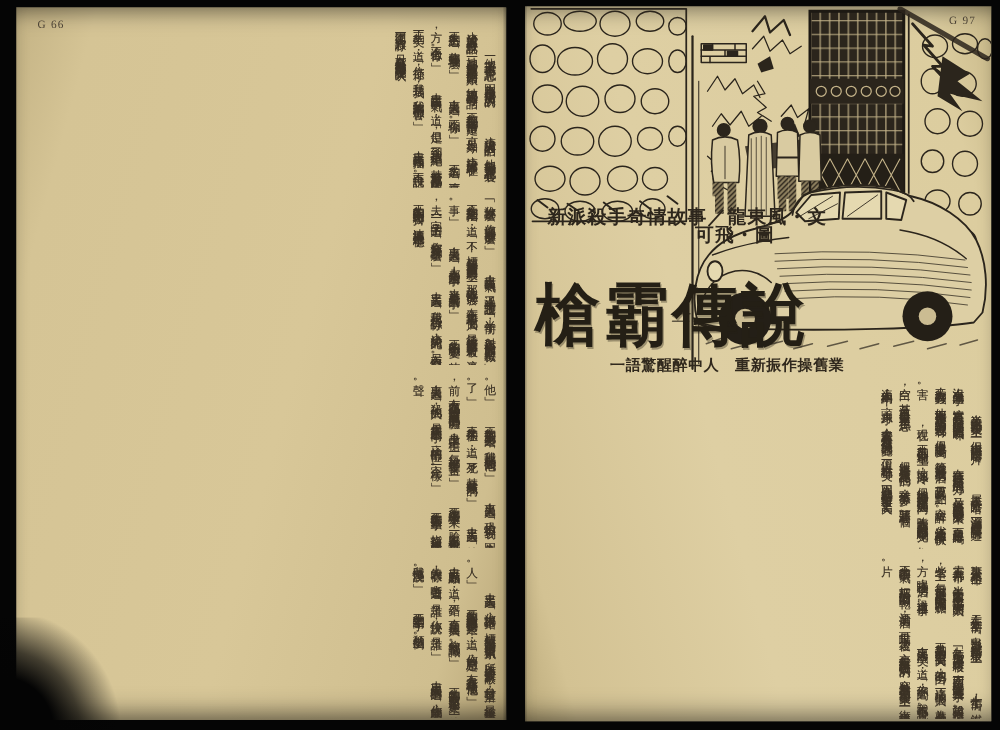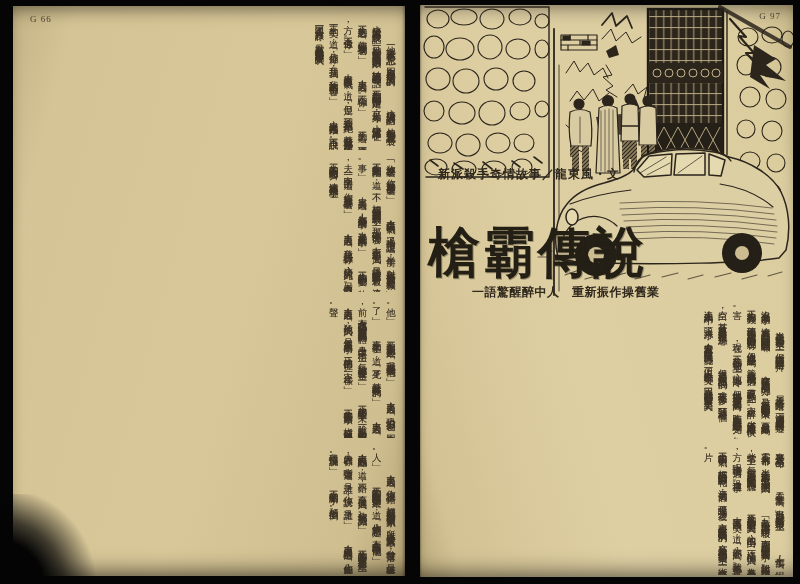--- a/index.html
+++ b/index.html
@@ -24,26 +24,26 @@
     text-shadow:0 0 .4px rgba(60,50,38,.55);}
   #page-left .band{left:7px;width:378px;}
   #lband1{top:12px;height:132px;}
   #lband2{top:150px;height:136px;}
   #lband3{top:294px;height:138px;}
   #lband4{top:440px;height:128px;}
   #rband1{left:5px;width:362px;top:298px;height:136px;}
   #rband2{left:5px;width:362px;top:440px;height:130px;}
   #illustration{position:absolute;left:0;top:0;width:373px;height:296px;}
   #credit{position:absolute;left:18px;top:162px;width:230px;font-weight:bold;
-    font-size:12px;letter-spacing:1px;color:#2d261c;line-height:15px;}
+    font-size:15px;letter-spacing:1px;color:#2d261c;line-height:15px;}
   #credit-line2{padding-left:118px;}
   #story-title{position:absolute;left:8px;top:213px;width:250px;
     font-size:52px;font-weight:bold;letter-spacing:3px;color:#241f15;
     transform:scaleY(1.04);text-shadow:1px 1px 0 rgba(36,31,21,.35);}
-  #subtitle{position:absolute;left:52px;top:279px;width:280px;
+  #subtitle{position:absolute;left:68px;top:279px;width:280px;
     font-size:12px;font-weight:bold;letter-spacing:.5px;color:#30281d;}
   svg .ink{stroke:#2b251c;fill:none;stroke-linecap:round;stroke-linejoin:round;}
 </style>
 </head>
 <body>
 
 <div id="photo">
 
   <div class="page" id="page-left">
     <div class="page-label" id="label-left">G 66</div>
@@ -200,20 +200,21 @@
         <circle cx="176" cy="250" r="21" fill="#241f17" stroke="none"></circle>
         <circle cx="176" cy="250" r="8" fill="#cbbc92" stroke="none"></circle>
         <circle cx="322" cy="248" r="20" fill="#241f17" stroke="none"></circle>
         <circle cx="322" cy="248" r="7" fill="#cbbc92" stroke="none"></circle>
         <path d="M120 246h12 M118 252h13 M145 270l14 -5 M165 274l15 -4 M190 272l16 -4 M215 274l15 -4 M242 272l16 -4 M268 274l15 -4 M295 272l16 -4 M322 274l15 -4 M348 271l14 -4" stroke-width="1.1" opacity=".7"></path>
       </g>
     </svg>
 
     <div id="credit">
       <div>新派殺手奇情故事／龍東風・文</div>
+      <div id="credit-line2">可飛・圖</div>
     </div>
 
     <div id="story-title">槍霸傳說</div>
 
     <div id="subtitle">一語驚醒醉中人　重新振作操舊業</div>
 
     <div class="band" id="rband1">　　半夜的月光掛在天空上，但街道仍然是陰暗一片。　　屋子裏十分陰暗，瀰漫着一股發霉的味道。　　沒有光的屋子，這裏有的只是一陣陣濃烈的酒氣味。　　在這種貧民窟一般的地方，又何來好酒的氣味散發出來？而且還好喝！　　王豹沒有錢，他根本連買一瓶劣酒的錢也沒有，但他還是要喝，管他是好酒或劣酒，只要喝多一點，一定會醉。劣酒通常醉得快，而且醉得更厲害。　　現在，王豹已仆倒在地上，地面冰冷，但他的身子卻像是在煱爐內。昨天所有的錢都已經喝光了，如今腦裏只有一片空白，甚至連自己是男是女也忘掉了。　　但牀上還是有人記得他的。雖然不算多，牀頭還有一個。　　這人年約四十，頭大身小，令人看來有着一種可笑的感覺。但這人一點也不可笑，因為他就是「奪命殺手」史高夫。</div>
     <div class="band" id="rband2">專替人結束生命。　　在二十五年前，「鬼影」就已被封為「殺星王」。　　十七年前，「鐵血夜梟」吳白石威震五大都市，半年之內奪取了七位黑道大亨的人頭。　　九年前「鬼影」連環暗殺，南京四絕一夜之間盡喪其手，殺得人頭滾滾。這些名字，每一個都足以令黑道中人聞風喪膽。　　王豹呆呆的望着史高夫，他不明白，這樣的一個人，為甚麼會躲在這種鬼地方，喝這種劣酒，過這種日子。　　史高夫淡淡一笑，道：「你不必問，我也不會說。」　　王豹嘆了口氣，把杯中的酒一口喝乾。酒是劣酒，可是喝下去之後，心裏反而覺得暖烘烘的。窗外的月光仍然掛在天空上，街道仍然是陰暗一片。</div>
   </div>
 

